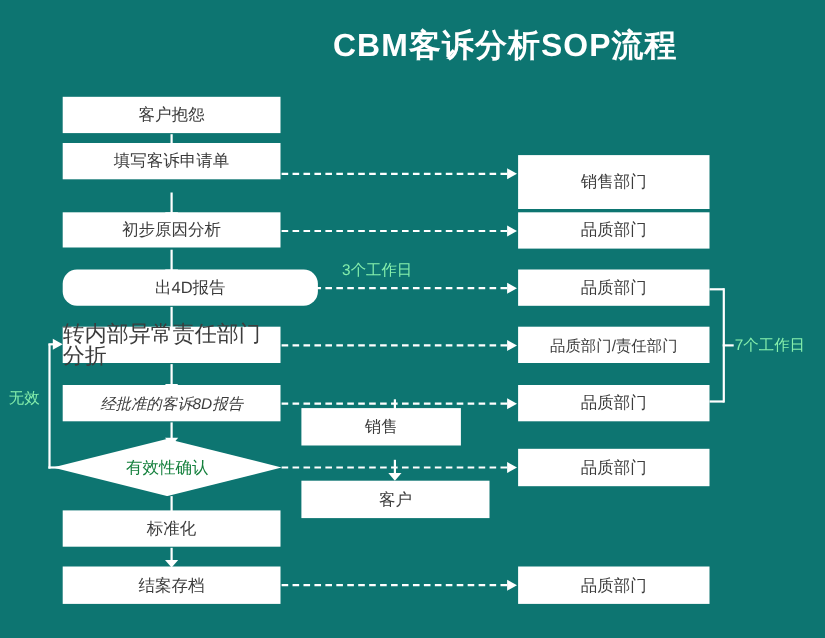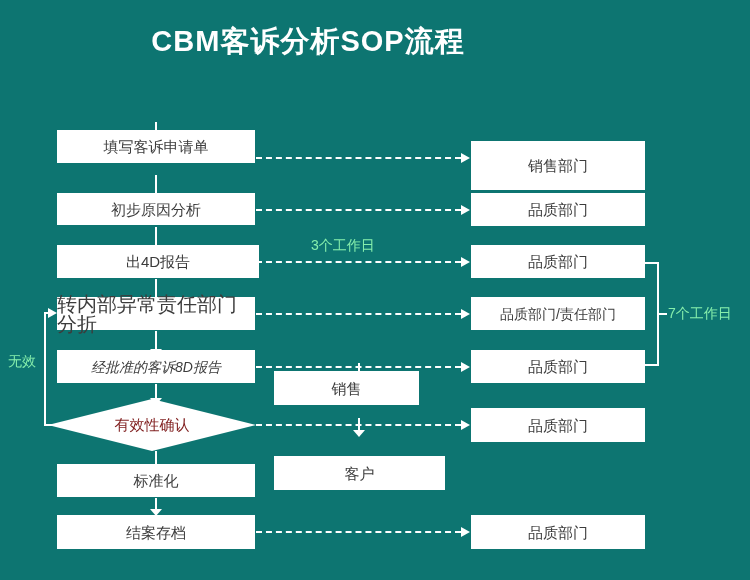--- a/index.html
+++ b/index.html
@@ -6,36 +6,36 @@
   body{
     width:750px;height:580px;
     background:#0d7571;
     font-family:"Liberation Sans","DejaVu Sans",sans-serif;
     overflow:hidden;
   }
   #stage{position:relative;width:750px;height:580px;}
 
   .title{
     position:absolute;left:0;top:22px;width:616px;
-    text-align:center;color:#ffffff;
+    text-align:right;color:#ffffff;
     font-size:29px;font-weight:bold;letter-spacing:1px;
   }
 
   .box{
     position:absolute;background:#ffffff;color:#3c3c3c;
     display:flex;align-items:center;justify-content:center;
     font-size:15px;line-height:1;
     box-sizing:border-box;
   }
 
   
   .diamond{
     position:absolute;
     display:flex;align-items:center;justify-content:center;
-    color:#7f1d1d;font-size:15px;
+    color:#15803d;font-size:15px;
     background:#ffffff;
     -webkit-clip-path:polygon(50% 0,100% 50%,50% 100%,0 50%);
     clip-path:polygon(50% 0,100% 50%,50% 100%,0 50%);
   }
 
   
   .vconn{position:absolute;width:14px;}
   .vconn .shaft{
     position:absolute;left:6px;top:0;width:2px;height:calc(100% - 6px);
     background:#ffffff;
@@ -73,38 +73,39 @@
   .brk-v{position:absolute;width:2px;background:#ffffff;}
   .brk-h{position:absolute;height:2px;background:#ffffff;}
 </style>
 </head>
 <body>
 
 <div id="stage">
 
   <div class="title">CBM客诉分析SOP流程</div>
 
+  <div class="box" style="left:57px;top:88px;width:198px;height:33px;">客户抱怨</div>
   <div class="vconn" style="left:149px;top:122px;height:25px;">
       <div class="shaft"></div>
       <div class="head"></div>
     </div>
 
   <div class="box" style="left:57px;top:130px;width:198px;height:33px;">填写客诉申请单</div>
   <div class="vconn" style="left:149px;top:175px;height:25px;">
       <div class="shaft"></div>
       <div class="head"></div>
     </div>
 
   <div class="box" style="left:57px;top:193px;width:198px;height:32px;">初步原因分析</div>
   <div class="vconn" style="left:149px;top:227px;height:25px;">
       <div class="shaft"></div>
       <div class="head"></div>
     </div>
 
-  <div class="box" style="left:57px;top:245px;width:202px;height:33px;">出4D报告</div>
+  <div class="box" style="left:57px;top:245px;width:232px;height:33px;border-radius:13px;">出4D报告</div>
   <div class="vconn" style="left:149px;top:279px;height:25px;">
       <div class="shaft"></div>
       <div class="head"></div>
     </div>
 
   <div class="box" style="left:57px;top:297px;width:198px;height:33px;font-size:20px;">转内部异常责任部门分折</div>
   <div class="vconn" style="left:149px;top:331px;height:25px;">
       <div class="shaft"></div>
       <div class="head"></div>
     </div>
@@ -137,21 +138,21 @@
 
   <div class="vconn" style="left:352px;top:363px;height:19px;">
       <div class="shaft"></div>
       <div class="head"></div>
     </div>
   <div class="box" style="left:274px;top:371px;width:145px;height:34px;">销售</div>
   <div class="vconn" style="left:352px;top:418px;height:19px;">
       <div class="shaft"></div>
       <div class="head"></div>
     </div>
-  <div class="box" style="left:274px;top:437px;width:171px;height:34px;margin-top:19px;">客户</div>
+  <div class="box" style="left:274px;top:437px;width:171px;height:34px;">客户</div>
 
   <div class="box" style="left:471px;top:141px;width:174px;height:49px;">销售部门</div>
   <div class="box" style="left:471px;top:193px;width:174px;height:33px;">品质部门</div>
   <div class="box" style="left:471px;top:245px;width:174px;height:33px;">品质部门</div>
   <div class="box" style="left:471px;top:297px;width:174px;height:33px;font-size:14px;">品质部门/责任部门</div>
   <div class="box" style="left:471px;top:350px;width:174px;height:33px;">品质部门</div>
   <div class="box" style="left:471px;top:408px;width:174px;height:34px;">品质部门</div>
   <div class="box" style="left:471px;top:515px;width:174px;height:34px;">品质部门</div>
 
   <div class="harrow" style="left:256px;top:153px;width:214px;">

